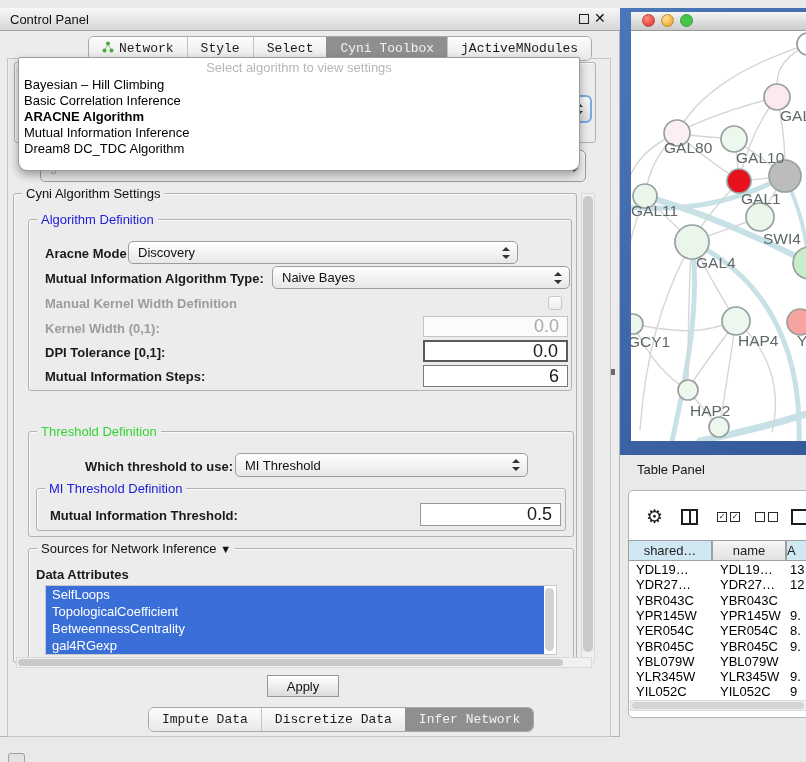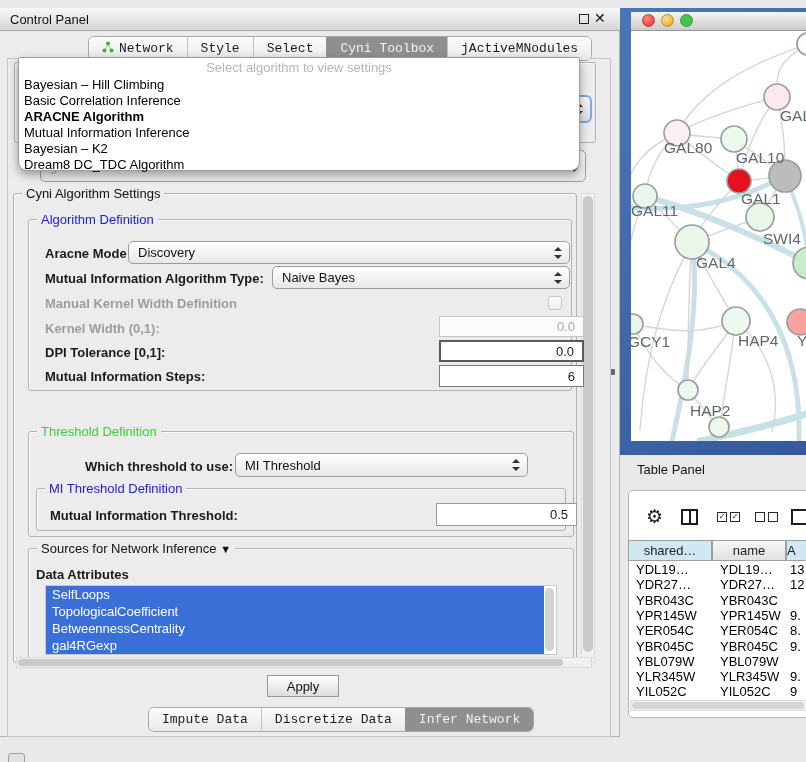--- a/index.html
+++ b/index.html
@@ -32,21 +32,21 @@
   #algo-popup .it.bold{font-weight:bold;}
 
   
   .groupbox{border:1px solid #b2b2b2;border-radius:3px;box-shadow:1px 1px 0 rgba(255,255,255,.75) inset;box-sizing:border-box;}
   .gtitle{position:absolute;top:-8px;left:8px;background:#ececec;padding:0 4px;font-size:13px;}
   .combo{display:flex;align-items:center;background:linear-gradient(#ffffff,#e7e7e7);border:1px solid #9d9d9d;border-radius:5px;box-sizing:border-box;padding-left:9px;font-size:13px;color:#111;}
   .stepper{position:absolute;right:7px;top:50%;transform:translateY(-50%);width:8px;height:12px;}
   .stepper:before,.stepper:after{content:"";position:absolute;left:0;border-left:4px solid transparent;border-right:4px solid transparent;}
   .stepper:before{top:0;border-bottom:4px solid #333;}
   .stepper:after{bottom:0;border-top:4px solid #333;}
-  .tfield{background:#fff;border:1px solid #999;box-sizing:border-box;display:flex;align-items:center;justify-content:flex-end;padding-right:8px;font-size:13px;margin-left:16px;}
+  .tfield{background:#fff;border:1px solid #999;box-sizing:border-box;display:flex;align-items:center;justify-content:flex-end;padding-right:8px;font-size:18px;}
   .blab{font-weight:bold;font-size:13px;}
 
   
   #attr-list .row{height:17px;line-height:17px;color:#fff;padding-left:6px;font-size:13px;}
 
   
   .sb-track{background:#f0f0f0;border:1px solid #dadada;box-sizing:border-box;}
   .sb-thumb{background:#c9c9c9;border-radius:5px;}
 
   
@@ -115,38 +115,37 @@
     <span class="stepper"></span>
   </div>
 
   <div class="abs" id="algo-popup">
     <div class="ph">Select algorithm to view settings</div>
     <div id="popup-list">
         <div class="it">Bayesian – Hill Climbing</div>
         <div class="it">Basic Correlation Inference</div>
         <div class="it bold">ARACNE Algorithm</div>
         <div class="it">Mutual Information Inference</div>
-        <div class="it">Bayesian – K2</div>
         <div class="it">Dream8 DC_TDC Algorithm</div>
       </div>
   </div>
 
   <div class="abs groupbox" style="left:13px;top:193px;width:564px;height:470px;">
     <span class="gtitle" style="color:#111;">Cyni Algorithm Settings</span>
   </div>
 
   <div class="abs sb-track" style="left:581px;top:193px;width:14px;height:470px;"></div>
   <div class="abs sb-thumb" style="left:583px;top:196px;width:10px;height:456px;"></div>
 
   <div class="abs groupbox" style="left:28px;top:219px;width:544px;height:172px;">
     <span class="gtitle" style="color:#2020d8;">Algorithm Definition</span>
   </div>
 
   <div class="abs blab" style="left:45px;top:246px;">Aracne Mode:</div>
-  <div class="abs combo" style="left:128px;top:241px;width:442px;height:23px;">
+  <div class="abs combo" style="left:128px;top:241px;width:390px;height:23px;">
     <span>Discovery</span>
     <span class="stepper"></span>
   </div>
 
   <div class="abs blab" style="left:45px;top:271px;">Mutual Information Algorithm Type:</div>
   <div class="abs combo" style="left:272px;top:266px;width:298px;height:23px;">
     <span>Naive Bayes</span>
     <span class="stepper"></span>
   </div>
 

